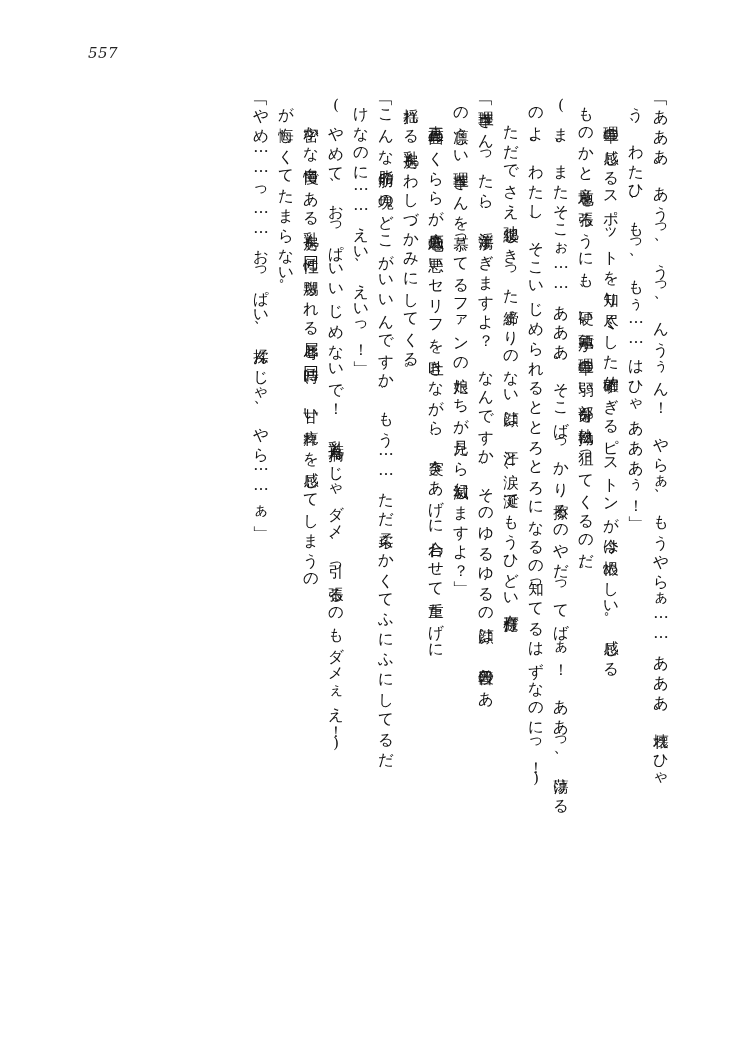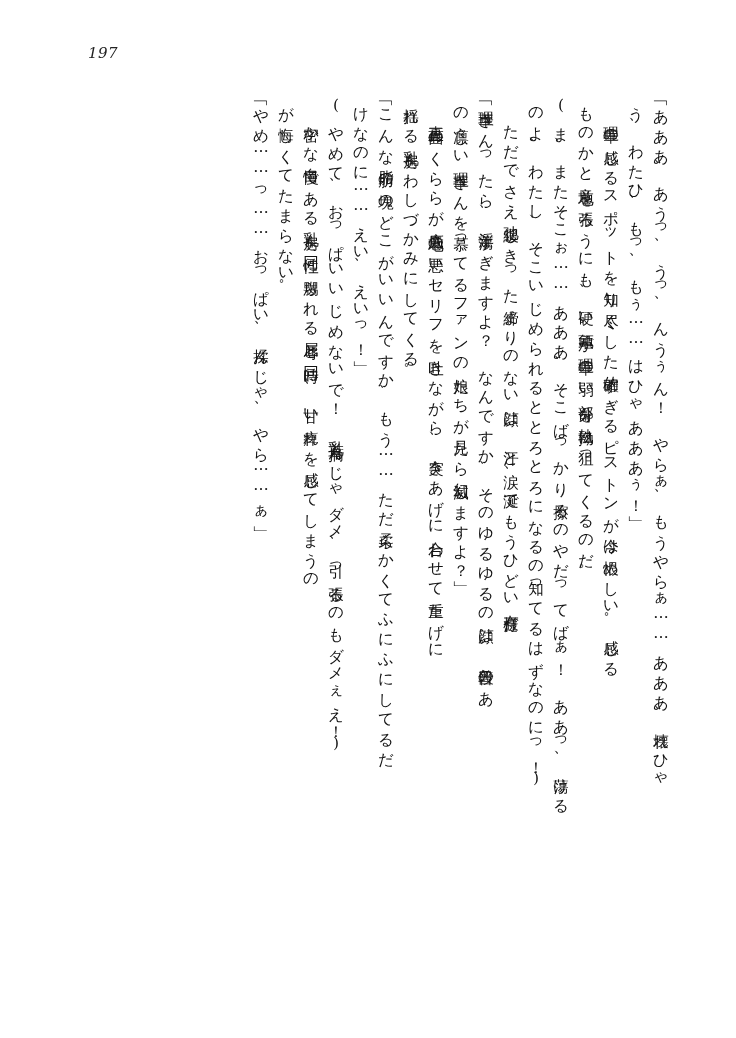--- a/index.html
+++ b/index.html
@@ -60,21 +60,21 @@
     margin-left: 9.5px;
     white-space: nowrap;
     font-feature-settings: "vert" 1;
   }
 </style>
 </head>
 <body>
 
 <div class="page">
 
-  <div class="page-number">197</div>
+  <div class="page-number">557</div>
 
   <div class="text-block">
     <div class="vline">「あああ、あうっ、うっ、んうぅん！　やらぁ、もうやらぁ……あああ、壊れひゃ</div>
     <div class="vline">う、わたひ、もっ、もぅ……はひゃあああぅ！」</div>
     <div class="vline">　理華の感じるスポットを知り尽くした的確すぎるピストンが今は恨めしい。感じる</div>
     <div class="vline">ものかと意地を張ろうにも、硬い亀頭が理華の弱い部分を執拗に狙ってくるのだ。</div>
     <div class="vline">(ま、またそこぉ……あああ、そこばっかり擦るのやだってばぁ！　ああっ、蕩ける</div>
     <div class="vline">のよ、わたし、そこいじめられるととろとろになるの知ってるはずなのにっ！)</div>
     <div class="vline">　ただでさえ弛緩しきった締まりのない顔は、汗と涙、涎でもうひどい有様だ。</div>
     <div class="vline">「理華さんったら、淫蕩すぎますよ？　なんですか、そのゆるゆるの顔は。普段のあ</div>

